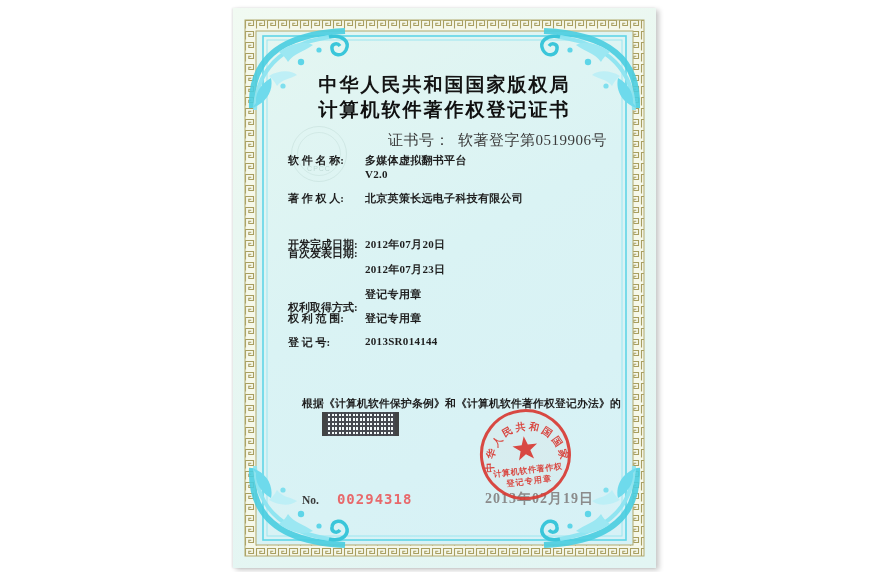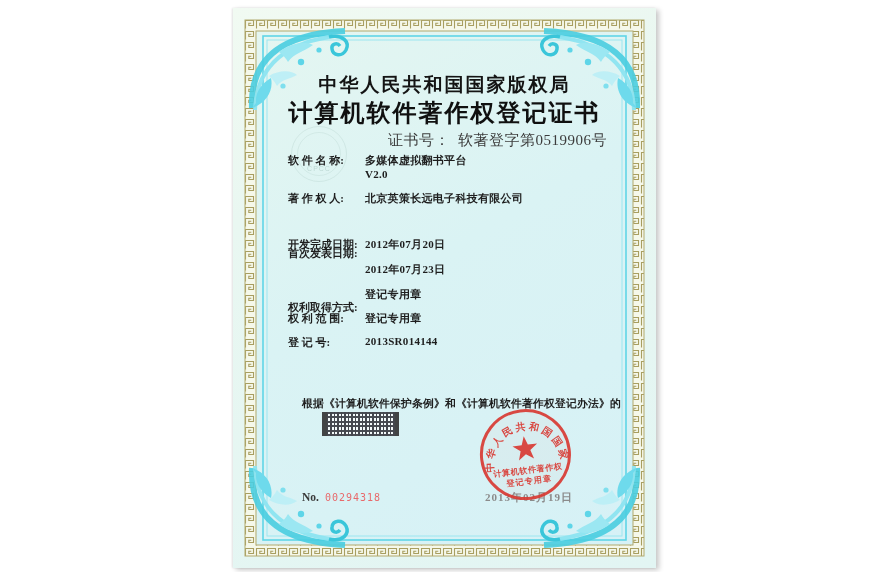--- a/index.html
+++ b/index.html
@@ -18,21 +18,21 @@
   }
   .frame-svg{position:absolute;left:0;top:0;width:423px;height:560px;}
   .content{position:absolute;left:0;top:0;width:423px;height:560px;z-index:5;}
 
   .issuer{
     position:absolute;top:64px;left:0;width:100%;text-align:center;
     font-size:19px;font-weight:700;letter-spacing:2px;color:#141414;
   }
   .cert-title{
     position:absolute;top:89px;left:0;width:100%;text-align:center;
-    font-size:24px;font-weight:700;letter-spacing:2px;color:#101010;
+    font-size:19px;font-weight:700;letter-spacing:2px;color:#101010;
   }
   .certno{
     position:absolute;top:123px;right:49px;font-size:15px;color:#3c3c3c;letter-spacing:0.5px;
   }
   .certno .lbl{margin-right:8px;}
 
   .row .lbl{position:absolute;left:55px;font-size:11px;font-weight:600;color:#1e1e1e;white-space:nowrap;}
   .row .val{position:absolute;left:132px;font-size:11px;font-weight:600;color:#1e1e1e;white-space:nowrap;letter-spacing:0.3px;text-align:center;}
 
   .statement-line{
@@ -59,27 +59,27 @@
     background:rgba(240,90,80,0.04);
   }
   .seal svg{position:absolute;left:0;top:0;}
   .seal .s-line1{position:absolute;top:56px;left:0;width:92px;text-align:center;
     font-size:8.2px;font-weight:700;color:#d93a33;letter-spacing:0.5px;}
   .seal .s-line2{position:absolute;top:66.5px;left:0;width:92px;text-align:center;
     font-size:8.2px;font-weight:700;color:#d93a33;letter-spacing:1px;}
 
   .issue-date{
     position:absolute;left:252px;top:482px;z-index:4;
-    font-size:11px;font-weight:600;color:#8b8b8b;letter-spacing:1px;
+    font-size:14px;font-weight:600;color:#8b8b8b;letter-spacing:1px;
   }
   .serial{position:absolute;left:69px;top:483px;font-size:11.5px;}
   .serial .no-prefix{color:#3a3a3a;font-weight:600;}
   .serial .no-digits{
     color:#e8696b;font-family:"DejaVu Sans Mono","Liberation Mono",monospace;
-    font-size:10px;letter-spacing:1px;margin-left:6px;font-weight:400;
+    font-size:14px;letter-spacing:1px;margin-left:18px;font-weight:700;
   }
 
   .watermark{
     position:absolute;left:58px;top:118px;width:54px;height:54px;border-radius:50%;
     border:1.5px solid rgba(140,175,165,0.35);opacity:0.55;z-index:1;
   }
   .watermark .wm-inner{
     position:absolute;left:5px;top:5px;right:5px;bottom:5px;border-radius:50%;
     border:1px solid rgba(140,175,165,0.3);
   }

